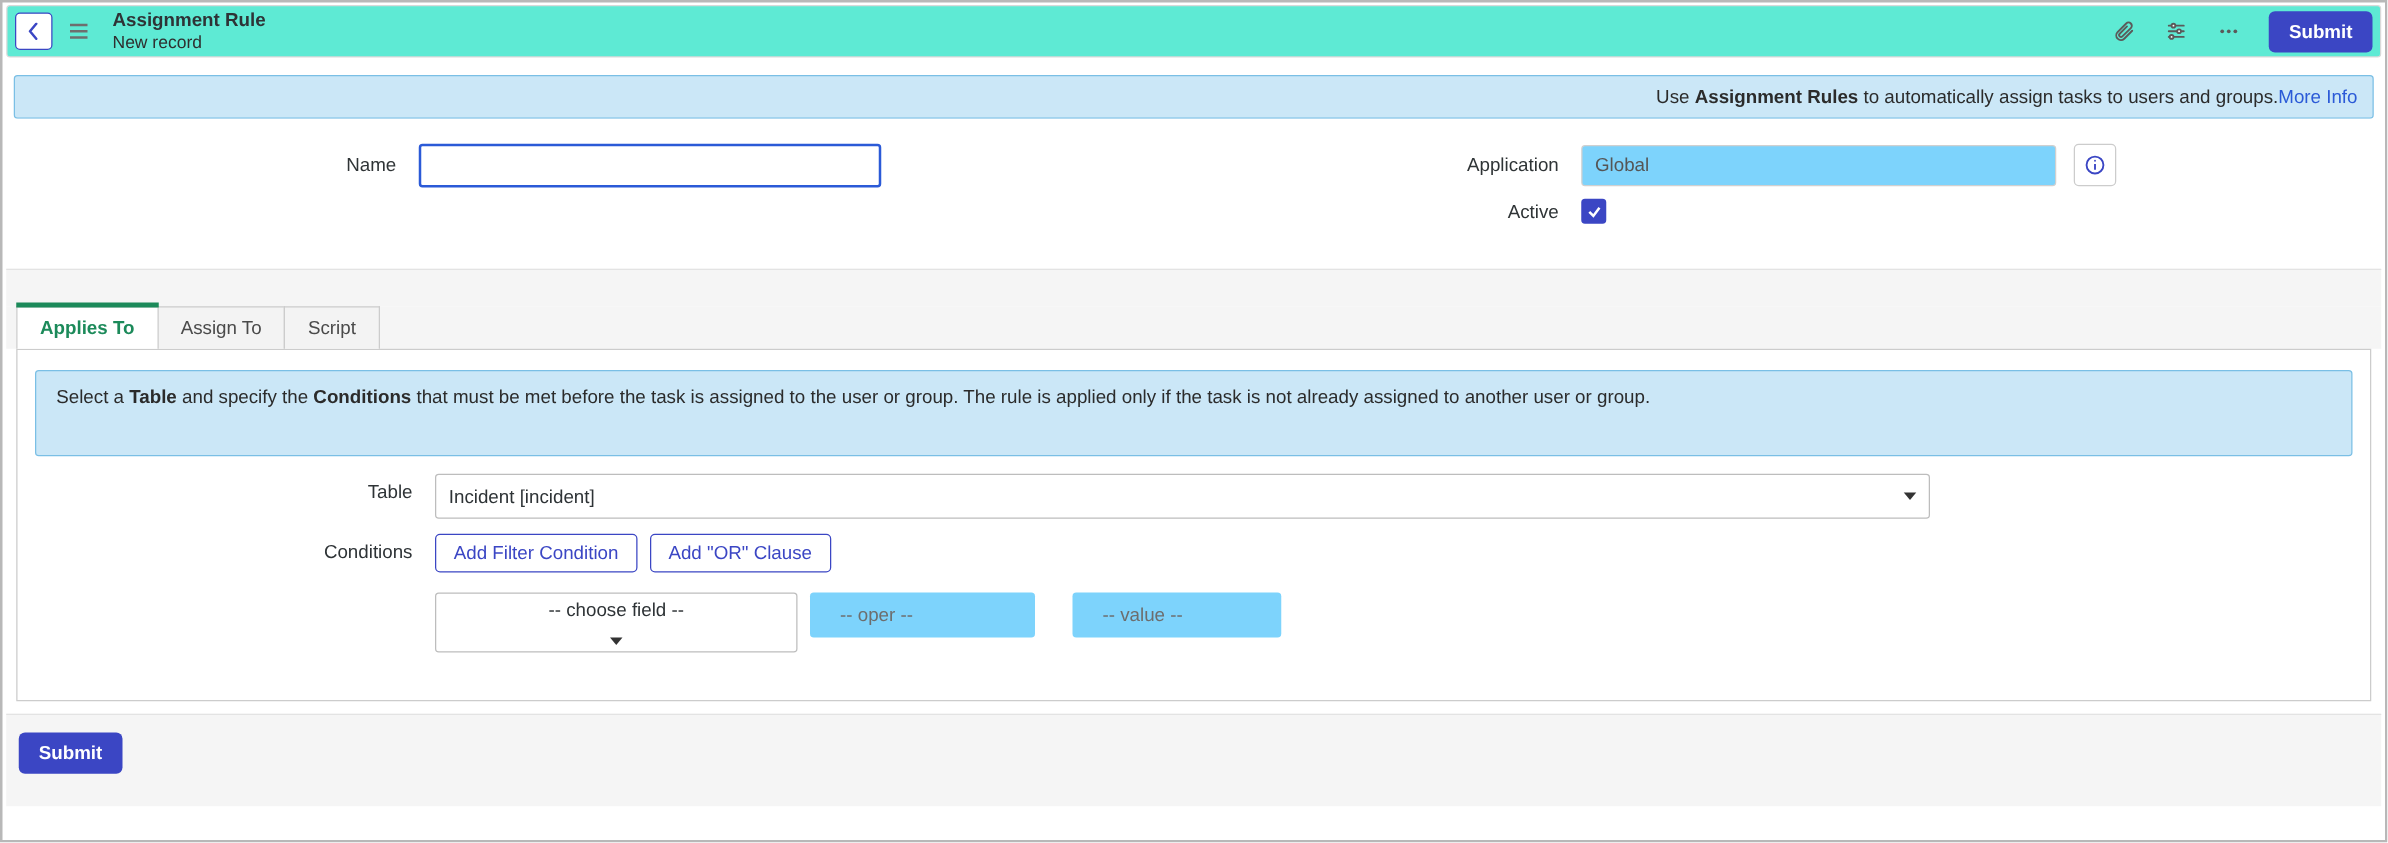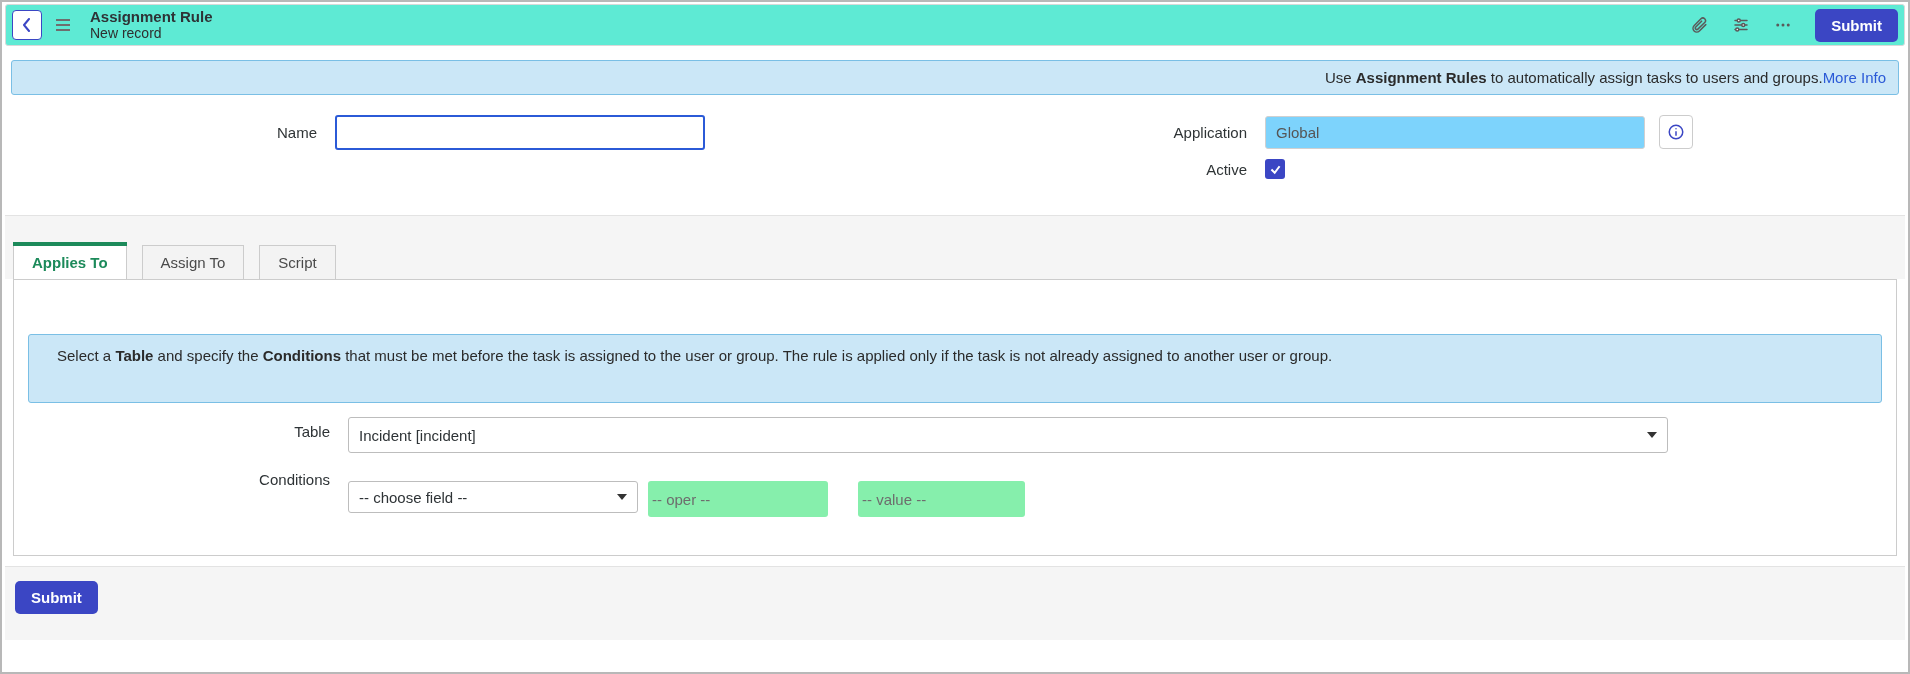--- a/index.html
+++ b/index.html
@@ -149,21 +149,21 @@
     display:flex; align-items:center; justify-content:center;
     cursor:pointer;
   }
   .checkbox svg { stroke:#fff; width:13px; height:13px; stroke-width:2.5; fill:none; }
 
   
   .section-gap { background:#f5f5f5; height:30px; border-top:1px solid #e3e3e3; border-bottom:0; }
 
   
   .tabs-wrap { background:#f5f5f5; padding: 0 8px; }
-  .tab-strip { display:flex; gap:16px; align-items:flex-end; }
+  .tab-strip { display:flex; gap:0; align-items:flex-end; }
   .tab {
     border:1px solid #ccc;
     border-bottom:none;
     background:#f3f3f3;
     padding: 8px 18px 8px 18px;
     font-size:15px;
     color:#4a4a4a;
     cursor:pointer;
     position:relative;
     margin-right:-1px;
@@ -186,31 +186,30 @@
     background:#ffffff;
     border:1px solid #ccc;
     margin: 0 8px 10px 8px;
     padding: 16px 14px 26px 14px;
   }
 
   .inner-banner {
     background:#cbe7f7;
     border:1px solid #7abfe5;
     border-radius:3px;
-    padding: 12px 16px 38px 28px;
+    padding: 12px 16px 38px 16px;
     font-size:15px;
     color:#2b2b2b;
-    margin-top:38px;
   }
   .inner-banner .bold { font-weight:700; }
 
   .panel-form { margin-top: 14px; }
 
   .table-select {
-    width: 1320px;
+    width: 1196px;
     height: 36px;
     border:1px solid #bdbdbd;
     border-radius:3px;
     padding: 5px 10px;
     font-size:15px;
     display:flex; align-items:center; justify-content:space-between;
     background:#fff;
     cursor:pointer;
   }
   .table-select .caret {
@@ -225,39 +224,40 @@
     color:#3b46c4;
     background:#fff;
     border-radius:4px;
     padding: 6px 14px;
     font-size:15px;
     cursor:pointer;
   }
 
   .filter-row { display:flex; gap:10px; margin-top:16px; margin-left: 0; }
   .field-select {
-    width: 290px; height:32px;
+    width: 290px; height:48px;
     border:1px solid #bdbdbd;
     border-radius:3px;
     padding:5px 10px;
     display:flex; align-items:center; justify-content:space-between;
     background:#fff;
     font-size:15px;
     cursor:pointer;
+    flex-direction:column;
   }
   .field-select .caret {
     border-left:5px solid transparent;
     border-right:5px solid transparent;
     border-top:6px solid #333;
   }
   .oper-box, .value-box {
     height:36px;
     border-radius:3px;
-    background:#86efac;
-    padding:5px 4px;
+    background:#7dd3fc;
+    padding:5px 24px;
     display:flex; align-items:center;
     font-size:15px;
     color:#6d6d6d;
   }
   .oper-box { width:180px; }
   .value-box { width:167px;margin-left:20px; }
 
   
   .footer-area {
     background:#f5f5f5;
@@ -391,20 +391,24 @@
             <div class="table-select">
               <span>Incident [incident]</span>
               <span class="caret"></span>
             </div>
           </div>
         </div>
 
         <div class="pf-row">
           <div class="pf-label">Conditions</div>
           <div class="pf-ctrl">
+            <div class="cond-btns">
+              <button class="pill-btn">Add Filter Condition</button>
+              <button class="pill-btn">Add "OR" Clause</button>
+            </div>
             <div class="filter-row">
               <div class="field-select">
                 <span>-- choose field --</span>
                 <span class="caret"></span>
               </div>
               <div class="oper-box">
                 <span>-- oper --</span>
               </div>
               <div class="value-box">
                 <span>-- value --</span>

